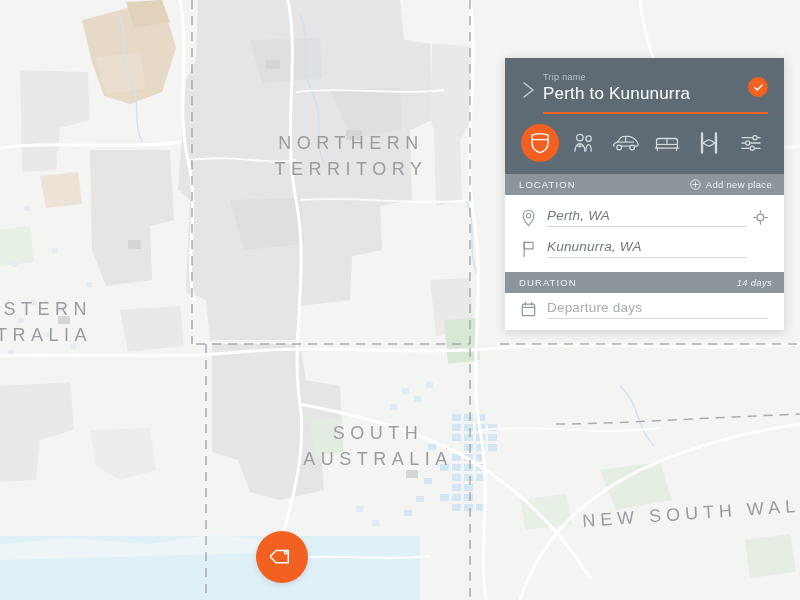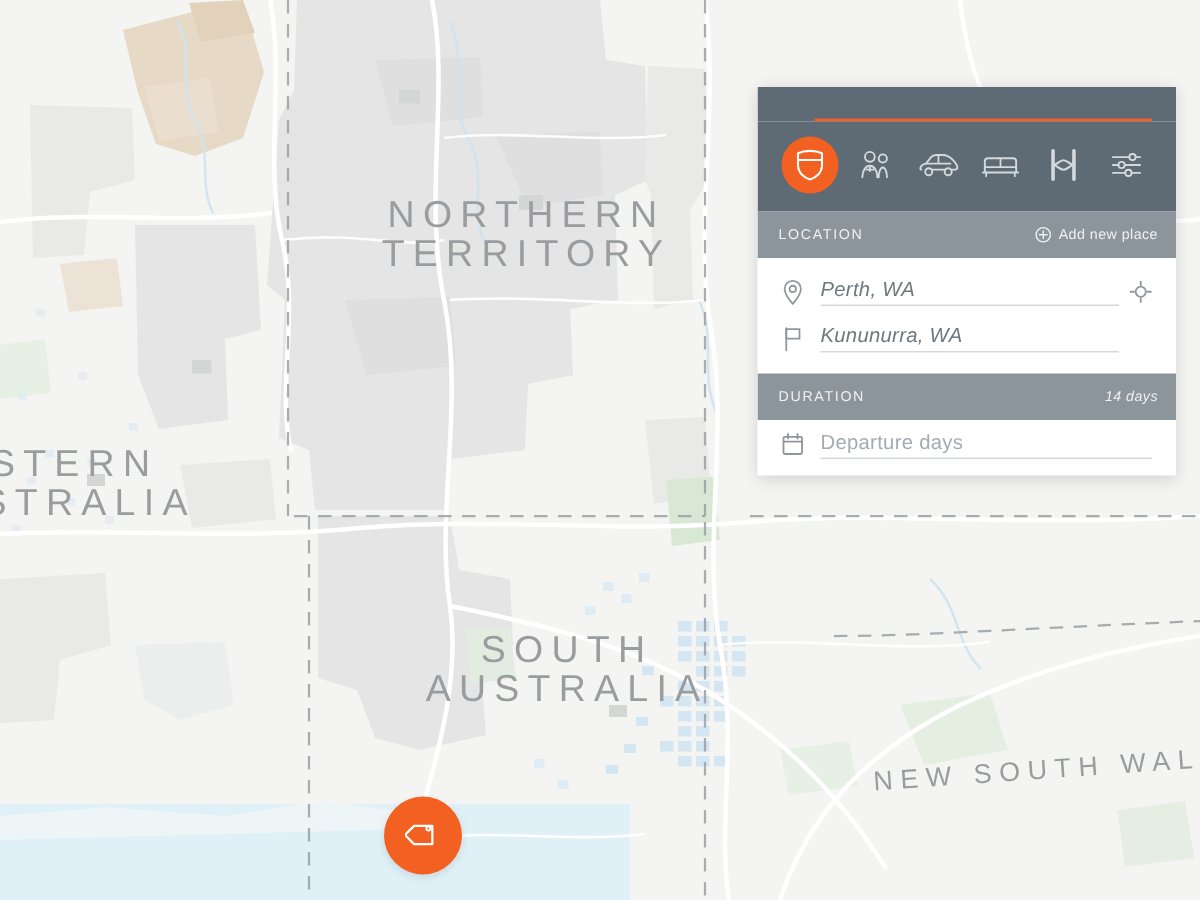--- a/index.html
+++ b/index.html
@@ -14,21 +14,21 @@
   
   .map {
     position: absolute; inset: 0;
     background: #f4f4f2;
   }
   .map-svg { position: absolute; inset: 0; width: 800px; height: 600px; }
 
   .map-label {
     position: absolute;
     color: #9a9d9f;
-    font-size: 25px;
+    font-size: 18px;
     letter-spacing: 5.5px;
     font-weight: 400;
     white-space: nowrap;
     text-align: center;
     line-height: 26px;
     pointer-events: none;
   }
   .map-label.small { font-size: 18px; letter-spacing: 5px; }
 
   
@@ -88,21 +88,21 @@
   .icon-btn {
     width: 34px; height: 34px;
     display: flex; align-items: center; justify-content: center;
     color: #d3d9dd;
     border-radius: 50%;
   }
   .icon-btn.active { background: #f26122; color: #ffffff; width: 38px; height: 38px; }
 
   .section-bar {
     background: #8d959c;
-    height: 31px;
+    height: 21px;
     display: flex; align-items: center; justify-content: space-between;
     padding: 0 12px 0 14px;
   }
   .section-bar .sec-title {
     font-size: 9.5px; color: #eef1f3; letter-spacing: 1.1px;
   }
   .section-bar .sec-right {
     font-size: 9.5px; color: #eef1f3; letter-spacing: .3px;
     display: flex; align-items: center; gap: 5px;
   }
@@ -311,20 +311,38 @@
       <svg width="24" height="24" viewBox="0 0 24 24" fill="none">
         <path d="M12.2 3.2 L20.8 11.8 L12.2 20.4 L3.6 11.8 L3.6 3.2 Z" stroke="#ffffff" stroke-width="1.5" stroke-linejoin="round" transform="rotate(-45 12 11.8)"></path>
         <circle cx="15.6" cy="7.4" r="1.35" stroke="#ffffff" stroke-width="1.3"></circle>
       </svg>
     </div>
   </div>
 
   <div class="panel">
 
     <div class="panel-head">
+      <div class="head-row">
+        <div class="chevron-left">
+          <svg width="16" height="20" viewBox="0 0 16 20" fill="none">
+            <path d="M3 3 L12 10 L3 17" stroke="#c7ced3" stroke-width="1.5" stroke-linecap="round" stroke-linejoin="round"></path>
+          </svg>
+        </div>
+
+        <div class="trip-fields">
+          <div class="trip-label">Trip name</div>
+          <div class="trip-name">Perth to Kununurra</div>
+        </div>
+
+        <div class="check-badge">
+          <svg width="11" height="11" viewBox="0 0 12 12" fill="none">
+            <path d="M2 6.2 L4.6 8.8 L10 3.2" stroke="#ffffff" stroke-width="1.6" stroke-linecap="round" stroke-linejoin="round"></path>
+          </svg>
+        </div>
+      </div>
       <div class="trip-underline"></div>
     </div>
 
     <div class="icon-row" style="background:#5e6b75;">
 
       <div class="icon-btn active">
         <svg width="20" height="22" viewBox="0 0 20 22" fill="none">
           <path d="M10 1.6 C13.2 1.6 16.4 2.4 18 3.2 L18 11 C18 16.2 14 19.4 10 20.6
                    C6 19.4 2 16.2 2 11 L2 3.2 C3.6 2.4 6.8 1.6 10 1.6 Z" stroke="#ffffff" stroke-width="1.4" stroke-linejoin="round"></path>
           <path d="M2.6 7.6 L17.4 7.6" stroke="#ffffff" stroke-width="1.3"></path>

